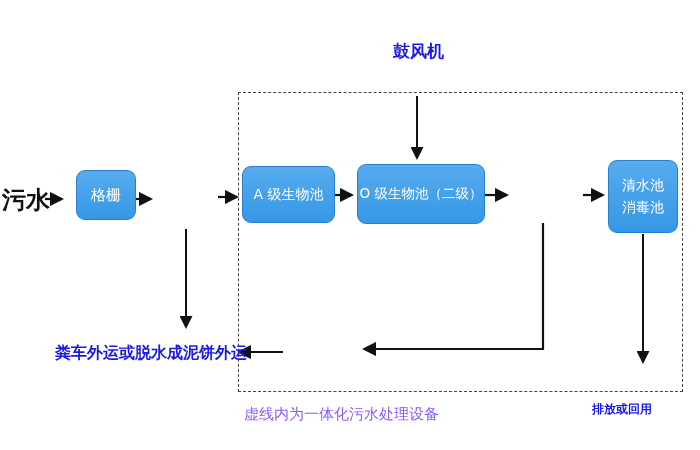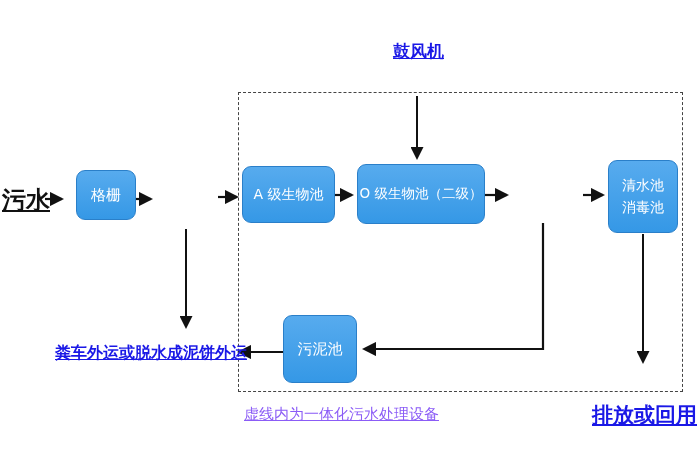--- a/index.html
+++ b/index.html
@@ -15,28 +15,28 @@
     border:1.5px solid #2a7fc9;
     border-radius:9px;
     color:#ffffff;
     display:flex;align-items:center;justify-content:center;
     text-align:center;
     font-size:14px;
     white-space:nowrap;
     box-sizing:border-box;
   }
   .node .two-line{line-height:1.55;}
-  .lbl{position:absolute;white-space:nowrap;text-decoration:underline;}
+  .lbl{position:absolute;white-space:nowrap;}
   .lbl-black{color:#8b5cf6;}
   .lbl-blue{color:#1a18e6;font-weight:bold;}
   #source-label{left:2px;top:184px;font-size:24px;font-weight:bold;color:#111;}
   #blower-label{left:393px;top:40px;font-size:17px;}
   #sludge-out-label{left:55px;top:343px;font-size:16px;}
   #dashed-caption{left:244px;top:405px;font-size:15px;font-weight:normal;}
-  #discharge-label{left:592px;top:401px;font-size:21px;}
+  #discharge-label{left:592px;top:401px;font-size:12px;}
   #dashed-box{
     position:absolute;left:238px;top:92px;width:445px;height:300px;
     border:1px dashed #444;box-sizing:border-box;
   }
   #arrow-layer{position:absolute;left:0;top:0;pointer-events:none;}
   
   #node-grid{left:76px;top:170px;width:60px;height:50px;font-size:15px;}
   #node-regulating{left:156px;top:170px;width:62px;height:58px;font-size:15px;}
   #node-a-bio{left:242px;top:166px;width:93px;height:57px;font-size:14px;}
   #node-o-bio{left:357px;top:164px;width:128px;height:60px;font-size:13.5px;}
@@ -84,17 +84,14 @@
   </div>
   <div class="node" id="node-o-bio">
     <span>O 级生物池（二级）</span>
   </div>
   <div class="node" id="node-clear-water">
     <span class="two-line">
       <span>清水池</span><br>
       <span>消毒池</span>
     </span>
   </div>
-  <div class="node" id="node-sludge">
-    <span>污泥池</span>
-  </div>
 
 </div>
 
 </body></html>

